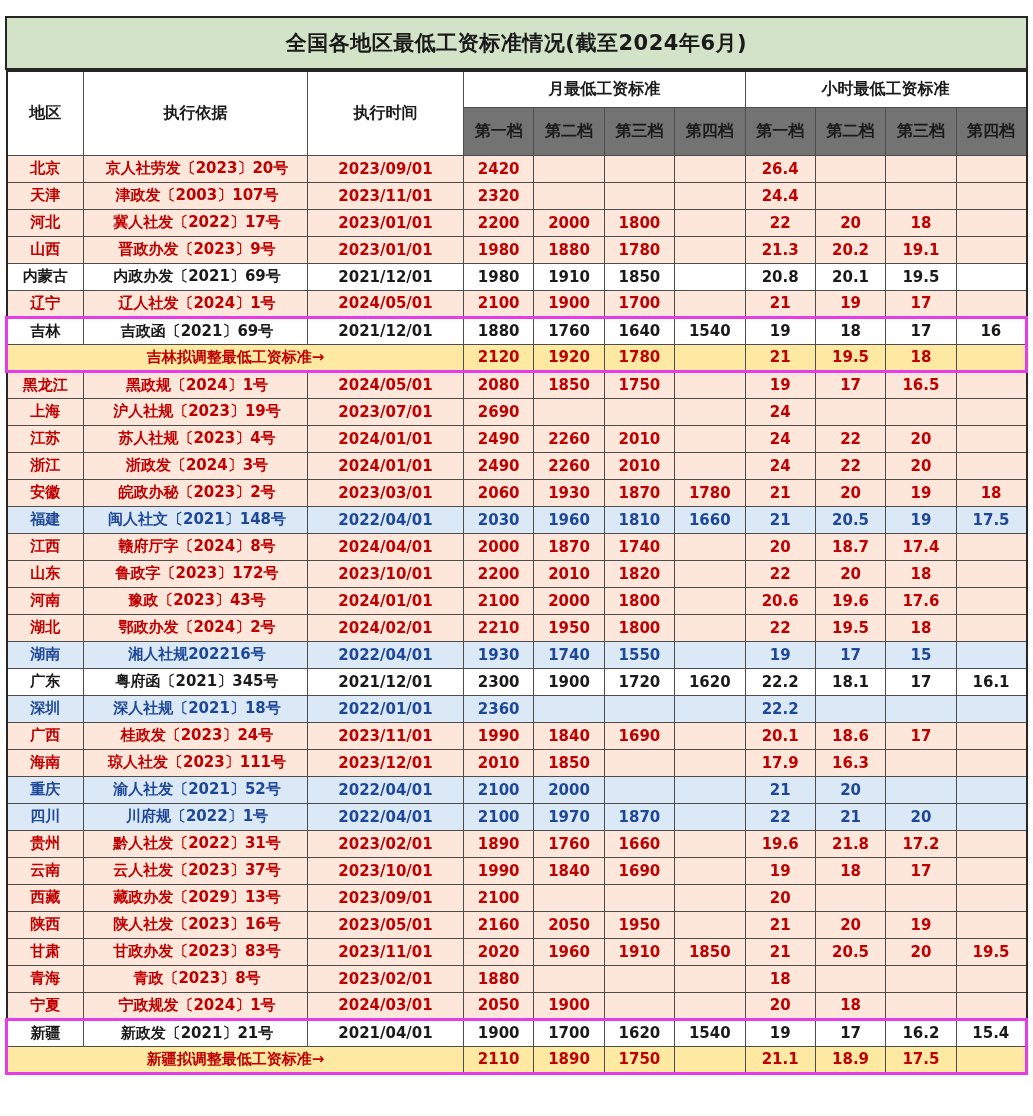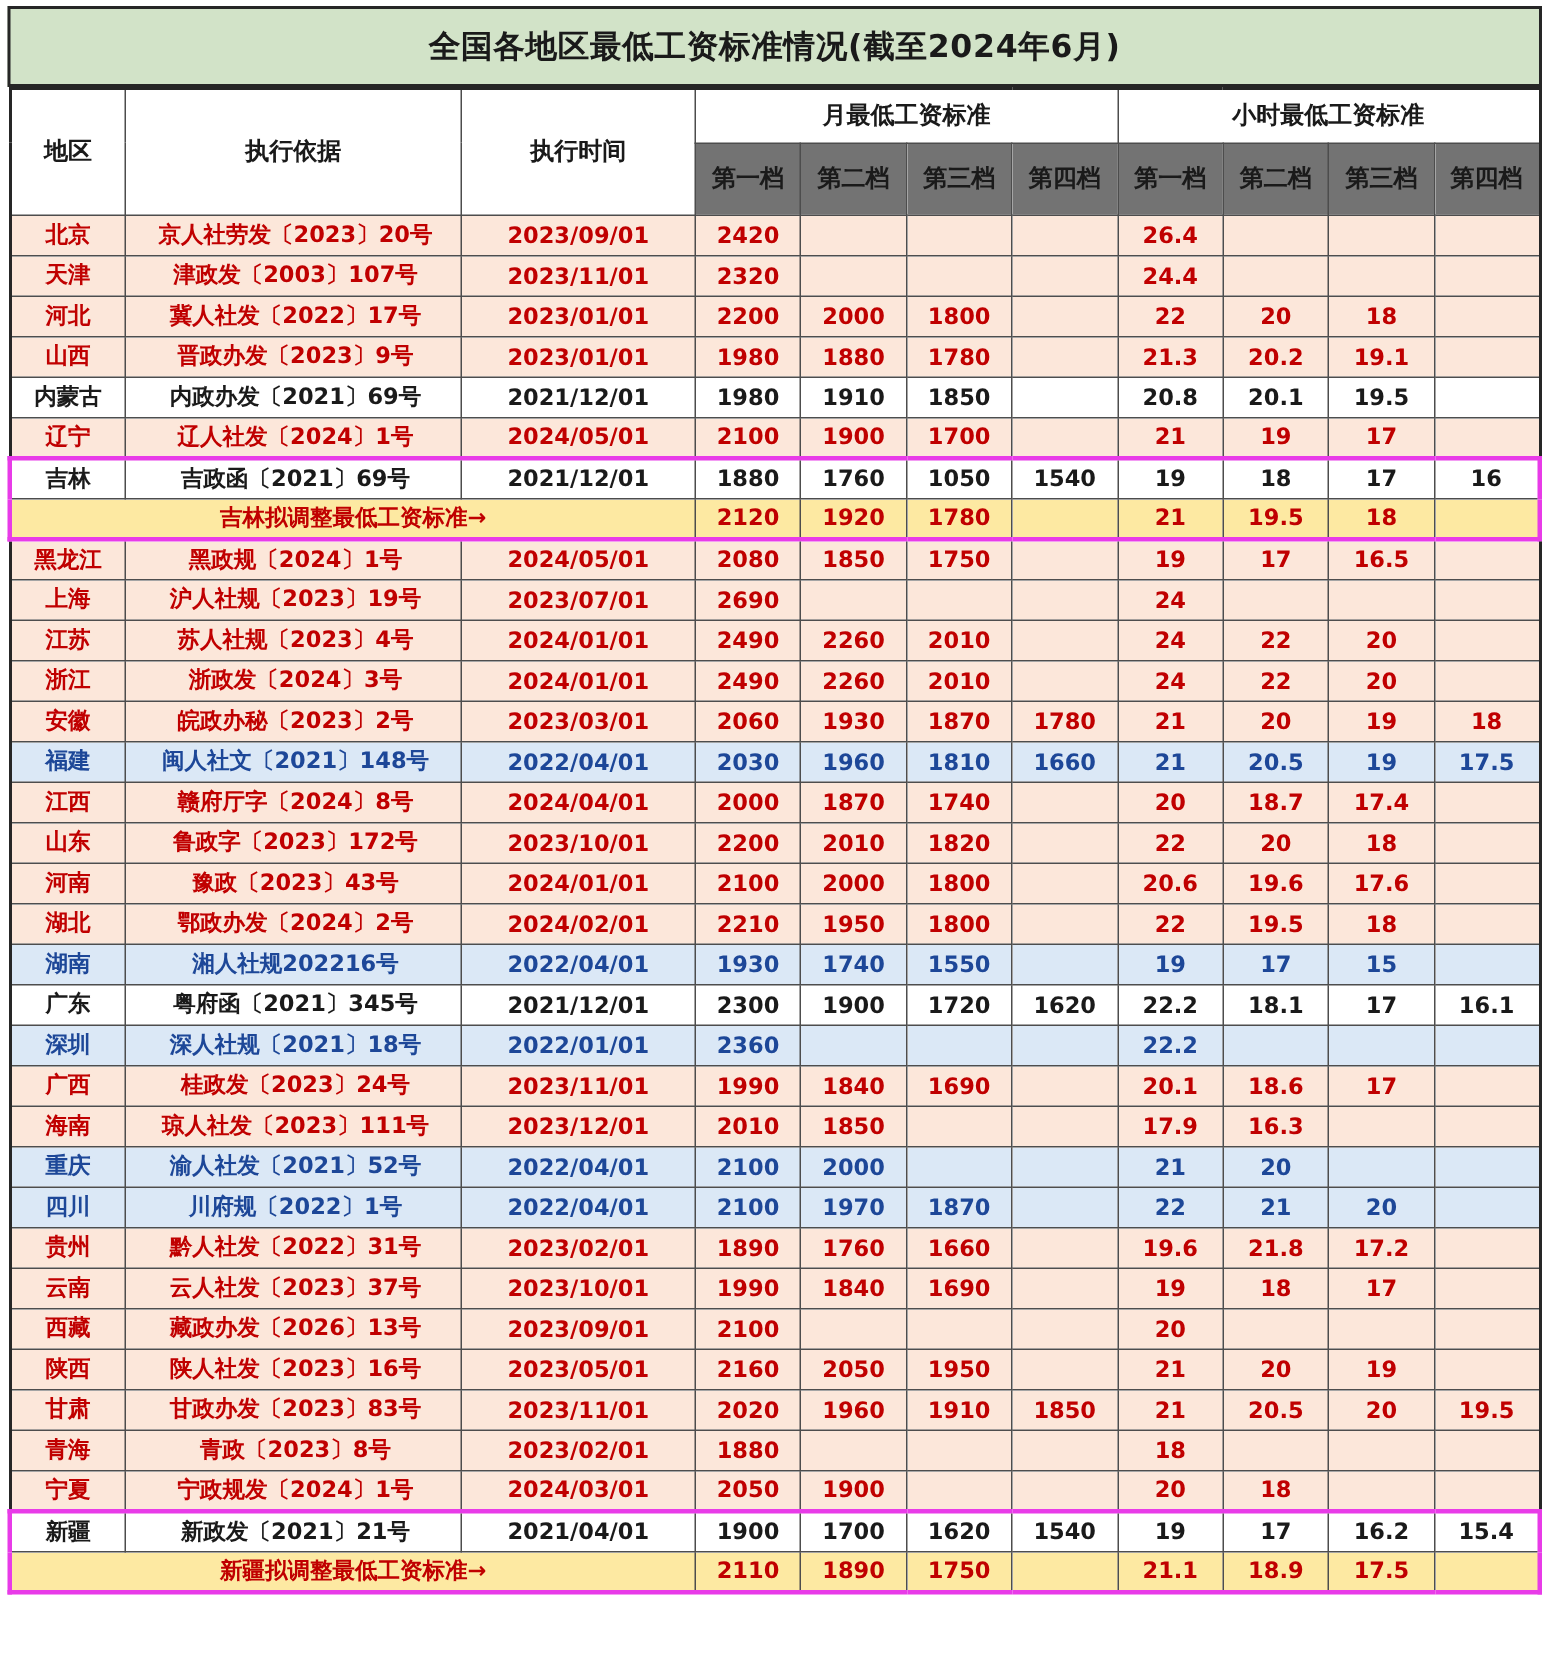--- a/index.html
+++ b/index.html
@@ -16,21 +16,21 @@
   * { margin: 0; padding: 0; box-sizing: border-box; }
   html, body { background: #ffffff; }
   body {
     font-family: "DejaVu Sans", "Liberation Sans", sans-serif;
     font-weight: bold;
     color: var(--black-text);
   }
   .page {
     width: 1033px;
     height: 1116px;
-    padding: 4px 5px 0 5px;
+    padding: 16px 5px 0 5px;
     background: #ffffff;
     overflow: hidden;
   }
   .title-box {
     height: 54px;
     border: 2px solid #262626;
     background: var(--green-bg);
     display: flex;
     align-items: center;
     justify-content: center;
@@ -192,21 +192,21 @@
           <td>19</td>
           <td>17</td>
           <td></td>
         </tr>
         <tr class="style-white box-top">
           <td>吉林</td>
           <td class="cell-basis">吉政函〔2021〕69号</td>
           <td>2021/12/01</td>
           <td>1880</td>
           <td>1760</td>
-          <td>1050</td>
+          <td>1640</td>
           <td>1540</td>
           <td>19</td>
           <td>18</td>
           <td>17</td>
           <td>16</td>
         </tr>
         <tr class="style-yellow box-bottom">
           <td class="adjust-label" colspan="3">吉林拟调整最低工资标准→</td>
           <td>2120</td>
           <td>1920</td>
@@ -459,21 +459,21 @@
           <td>1840</td>
           <td>1690</td>
           <td></td>
           <td>19</td>
           <td>18</td>
           <td>17</td>
           <td></td>
         </tr>
         <tr class="style-pink">
           <td>西藏</td>
-          <td class="cell-basis">藏政办发〔2026〕13号</td>
+          <td class="cell-basis">藏政办发〔2029〕13号</td>
           <td>2023/09/01</td>
           <td>2100</td>
           <td></td>
           <td></td>
           <td></td>
           <td>20</td>
           <td></td>
           <td></td>
           <td></td>
         </tr>

